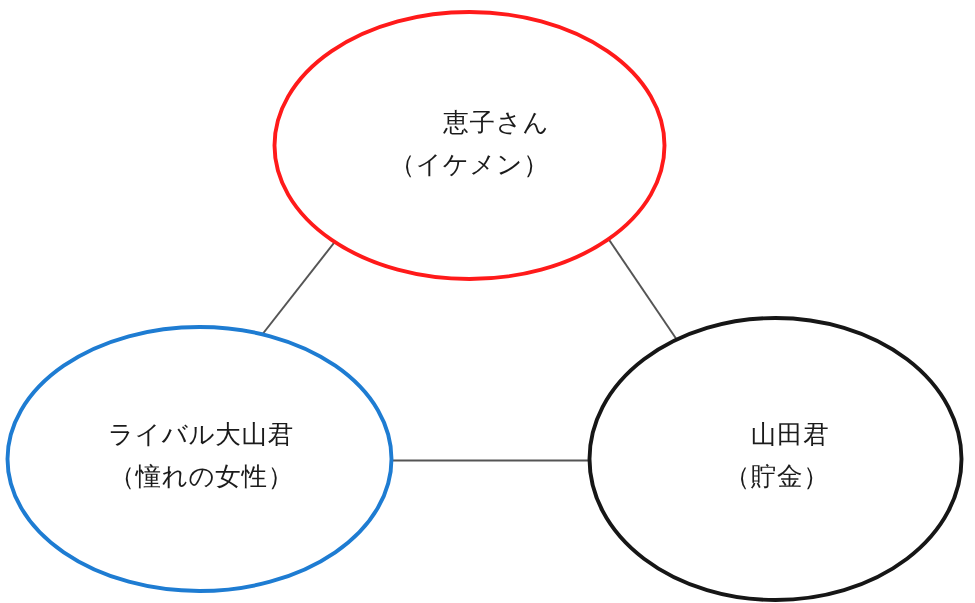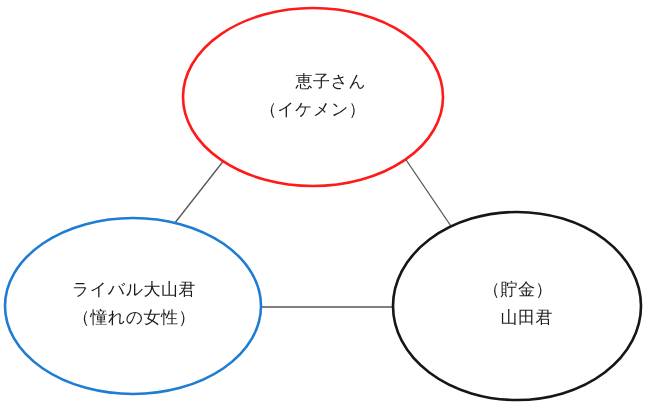--- a/index.html
+++ b/index.html
@@ -58,17 +58,17 @@
     <div>恵子さん</div>
     <div>（イケメン）</div>
   </div>
 
   <div class="label" style="left:134px; top:304px;">
     <div>ライバル大山君</div>
     <div>（憧れの女性）</div>
   </div>
 
   <div class="label" style="left:518px; top:304px;">
+    <div>山田君</div>
     <div>（貯金）</div>
-    <div>山田君</div>
   </div>
 
 </div>
 
 </body></html>

